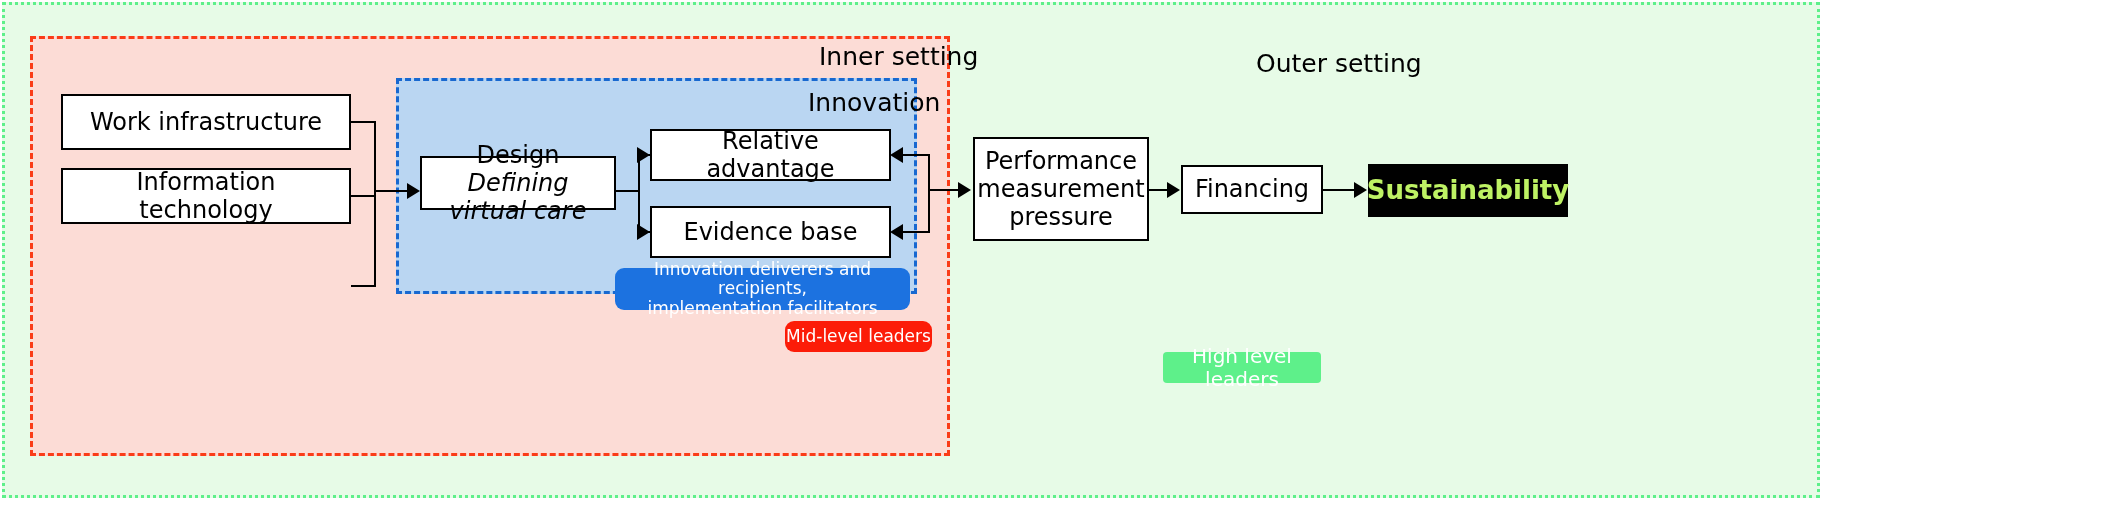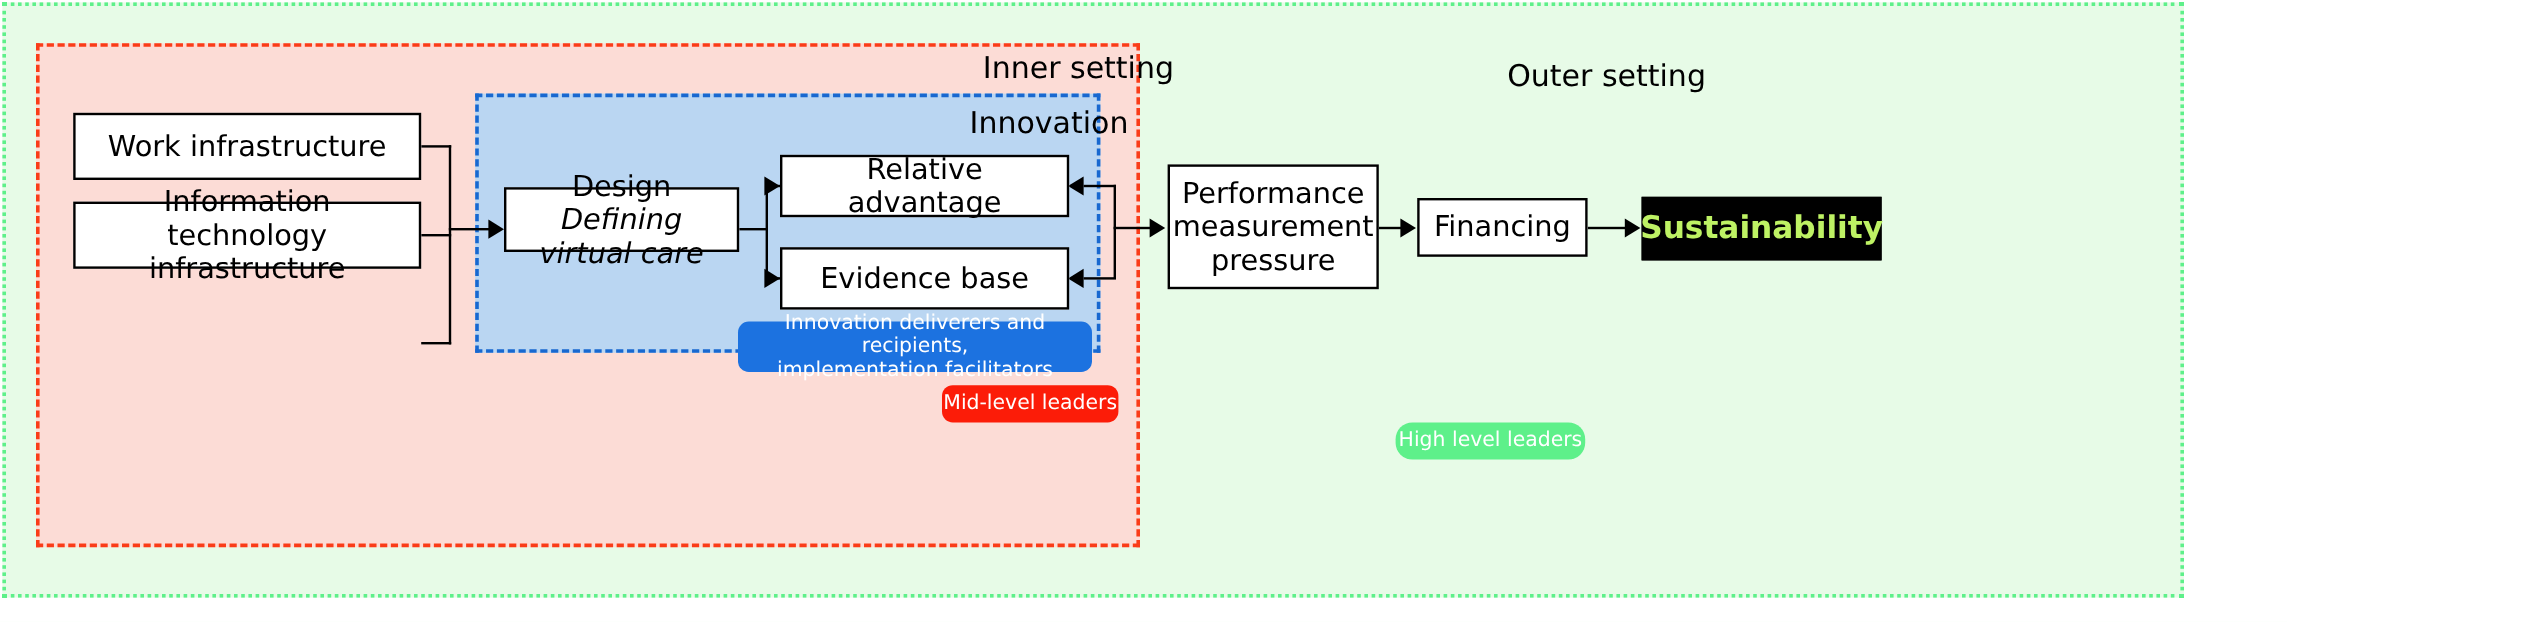--- a/index.html
+++ b/index.html
@@ -126,22 +126,22 @@
     background: #fc1c08;
     border-radius: 9px;
     font-size: 17px;
   }
   #pill-high-level {
     left: 1163px;
     top: 352px;
     width: 158px;
     height: 31px;
     background: #5ef08a;
-    border-radius: 14px;
-    font-size: 17px;
+    border-radius: 4px;
+    font-size: 20px;
   }
 
   
   .conn {
     position: absolute;
     background: #000000;
   }
   .h-line { height: 2px; }
   .v-line { width: 2px; }
 
@@ -201,21 +201,20 @@
 
   <div class="conn h-line" style="left:1323px; top:189px; width:34px;"></div>
   <div class="arrow-right" style="left:1354px; top:182px;"></div>
 
   <div class="node" id="node-work-infrastructure">
     <span>Work infrastructure</span>
   </div>
 
   <div class="node" id="node-it-infrastructure">
     <span>Information technology</span>
-    <span>infrastructure</span>
   </div>
 
 
   <div class="node" id="node-design">
     <span>Design</span>
     <span class="sub">Defining virtual care</span>
   </div>
 
   <div class="node" id="node-relative-advantage">
     <span>Relative advantage</span>

